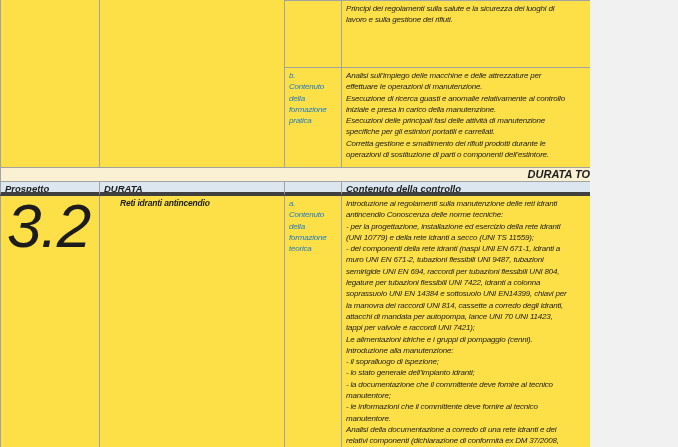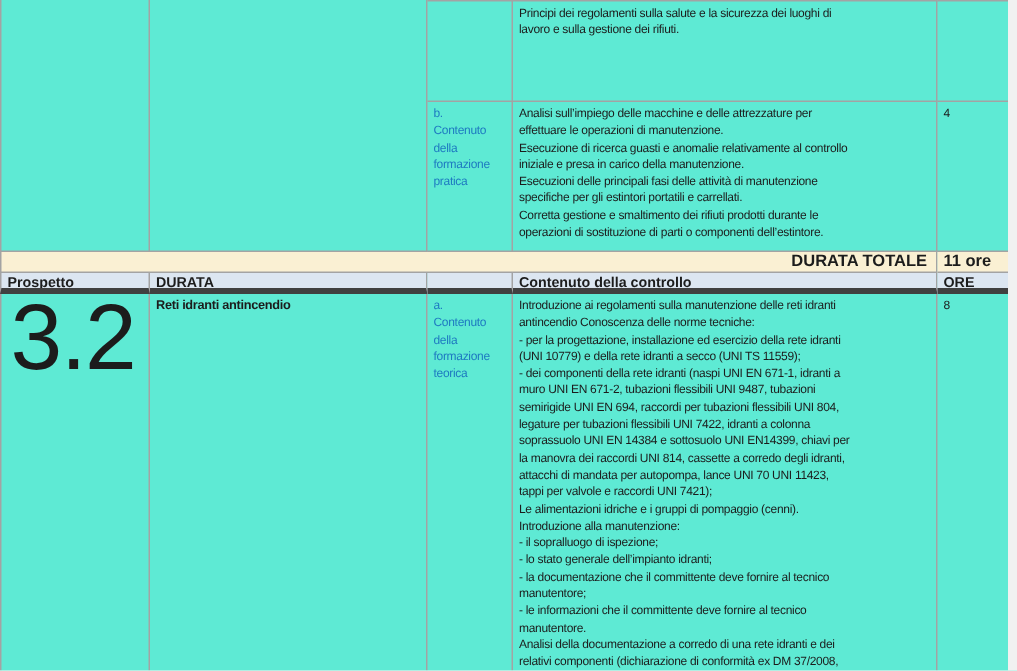--- a/index.html
+++ b/index.html
@@ -1,18 +1,18 @@
 <!DOCTYPE html>
 <html><head>
 <meta charset="utf-8">
 <style>
   html,body { margin:0; padding:0; background:#f1f1f1; }
   .page {
-    position:relative; width:672px; height:447px; background:#5eead4;
-    font-family:"Liberation Sans", sans-serif; color:#1c1c1c; overflow:hidden;
+    position:relative; width:590px; height:447px; background:#fde047;
+    font-family:"Liberation Sans", sans-serif; color:#1c1c1c; overflow:hidden;font-style:italic;
   }
   .tbl {
     display:grid; width:678px; height:447px;
     grid-template-columns:100px 185px 57px 283px 53px;
     grid-template-rows:68px 100px 14px 14px 1fr;
     box-sizing:border-box;
   }
   .cell {
     box-sizing:border-box; padding:2px 3px 1px 4px; overflow:hidden;
     font-size:8px; line-height:11.3px; letter-spacing:-0.2px;
@@ -62,21 +62,21 @@
     <div class="cell ylw right bl br bb" style="grid-column:1 / span 4; grid-row:3;">DURATA TOTALE</div>
     <div class="cell ylw br bb" style="grid-column:5; grid-row:3;">11 ore</div>
 
     <div class="cell hdr bl br bbdark" style="grid-column:1; grid-row:4;">Prospetto</div>
     <div class="cell hdr br bbdark" style="grid-column:2; grid-row:4;">DURATA</div>
     <div class="cell hdr br bbdark" style="grid-column:3; grid-row:4;"></div>
     <div class="cell hdr br bbdark" style="grid-column:4; grid-row:4;">Contenuto della controllo</div>
     <div class="cell hdr br bbdark" style="grid-column:5; grid-row:4;">ORE</div>
 
     <div class="cell bl br bignum" style="grid-column:1; grid-row:5;">3.2</div>
-    <div class="cell br oggetto-val" style="grid-column:2; grid-row:5;">Reti idranti antincendio</div>
+    <div class="cell br oggetto-val" style="grid-column:2; grid-row:5;margin-left:16px;">Reti idranti antincendio</div>
     <div class="cell br pre blue" style="grid-column:3; grid-row:5;">a.
 Contenuto
 della
 formazione
 teorica</div>
     <div class="cell br pre" style="grid-column:4; grid-row:5;">Introduzione ai regolamenti sulla manutenzione delle reti idranti
 antincendio Conoscenza delle norme tecniche:
 - per la progettazione, installazione ed esercizio della rete idranti
 (UNI 10779) e della rete idranti a secco (UNI TS 11559);
 - dei componenti della rete idranti (naspi UNI EN 671-1, idranti a

